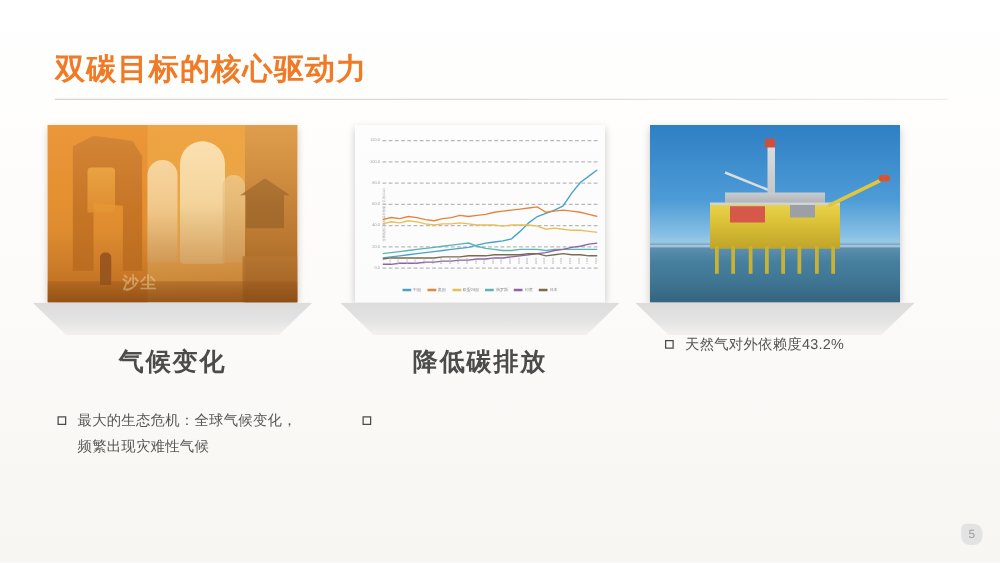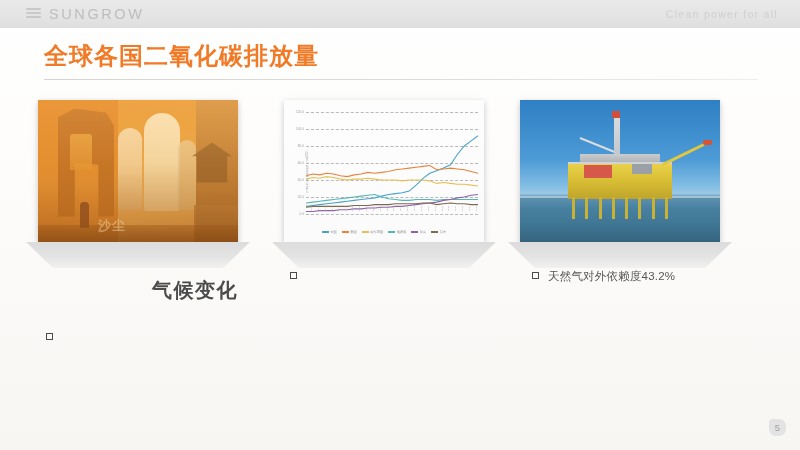--- a/index.html
+++ b/index.html
@@ -347,21 +347,21 @@
   }
   .rig-block2 {
     position: absolute; left: 56%; top: 45%;
     width: 10%; height: 7%;
     background: #9aa0a5;
   }
 
   
   .col-heading {
     margin-top: 35px;
-    text-align: right;
+    text-align: center;
     font-size: 20px;
     font-weight: bold;
     color: #4b4b4b;
     letter-spacing: 1.5px;
     line-height: 26px;
   }
 
   
   .bullets {
     margin-top: 24px;
@@ -399,33 +399,22 @@
     font-size: 9.5px;
     line-height: 17px;
     text-align: center;
   }
 </style>
 </head>
 <body>
 
 <div class="slide">
 
-  <div class="header-bar">
-    <div class="logo-group">
-      <div class="logo-mark">
-        <span></span>
-          <span></span>
-          <span></span>
-      </div>
-      <div class="logo-word">SUNGROW</div>
-    </div>
-    <div class="tagline">Clean power for all</div>
-  </div>
-
-  <div class="title">全球各国二氧化碳排放量</div>
+
+  <div class="title">双碳目标的核心驱动力</div>
   <div class="title-rule"></div>
 
   <div class="columns">
 
     <div class="col col-1">
       <div class="thumb-wrap">
         <div class="thumb">
           <div class="img-sandstorm">
             <div class="ss-band-l"></div>
             <div class="ss-band-r"></div>
@@ -441,20 +430,21 @@
             <div class="ss-text">沙尘</div>
             <div class="ss-haze"></div>
           </div>
         </div>
         <div class="shadow-trap"></div>
       </div>
       <div class="col-heading">气候变化</div>
       <ul class="bullets">
         <li>
           <span class="bullet-sq"></span>
+          <span>最大的生态危机：全球气候变化，频繁出现灾难性气候</span>
         </li>
       </ul>
     </div>
 
     <div class="col col-2">
       <div class="thumb-wrap">
         <div class="thumb">
           <div class="img-chart">
             <div class="chart-ylabel">全球各国二氧化碳排放量（亿吨CO2）</div>
             <div id="chart-ticks">
@@ -529,20 +519,21 @@
                   <em style="font-style: normal; color: rgb(141, 141, 141);">印度</em>
                 </span>
                 <span style="color: rgb(123, 106, 78);">
                   <em style="font-style: normal; color: rgb(141, 141, 141);">日本</em>
                 </span>
               </div>
           </div>
         </div>
         <div class="shadow-trap"></div>
       </div>
+      <div class="col-heading">降低碳排放</div>
       <ul class="bullets">
         <li>
           <span class="bullet-sq"></span>
         </li>
       </ul>
     </div>
 
     <div class="col col-3">
       <div class="thumb-wrap">
         <div class="thumb">

